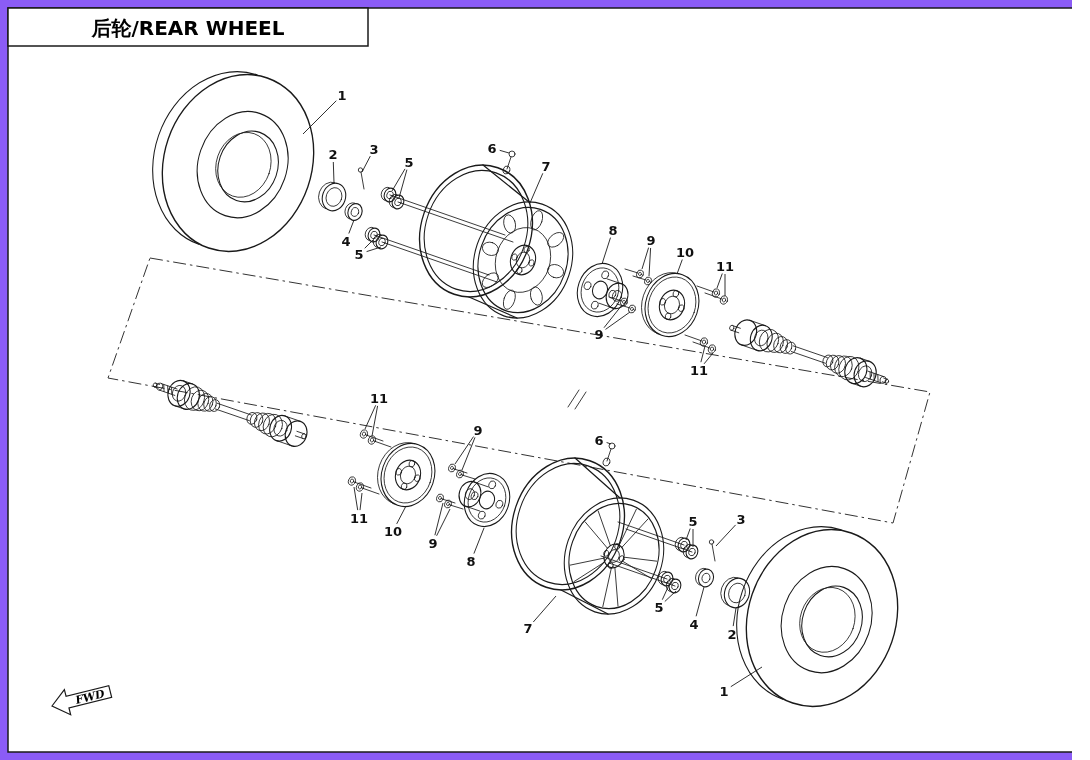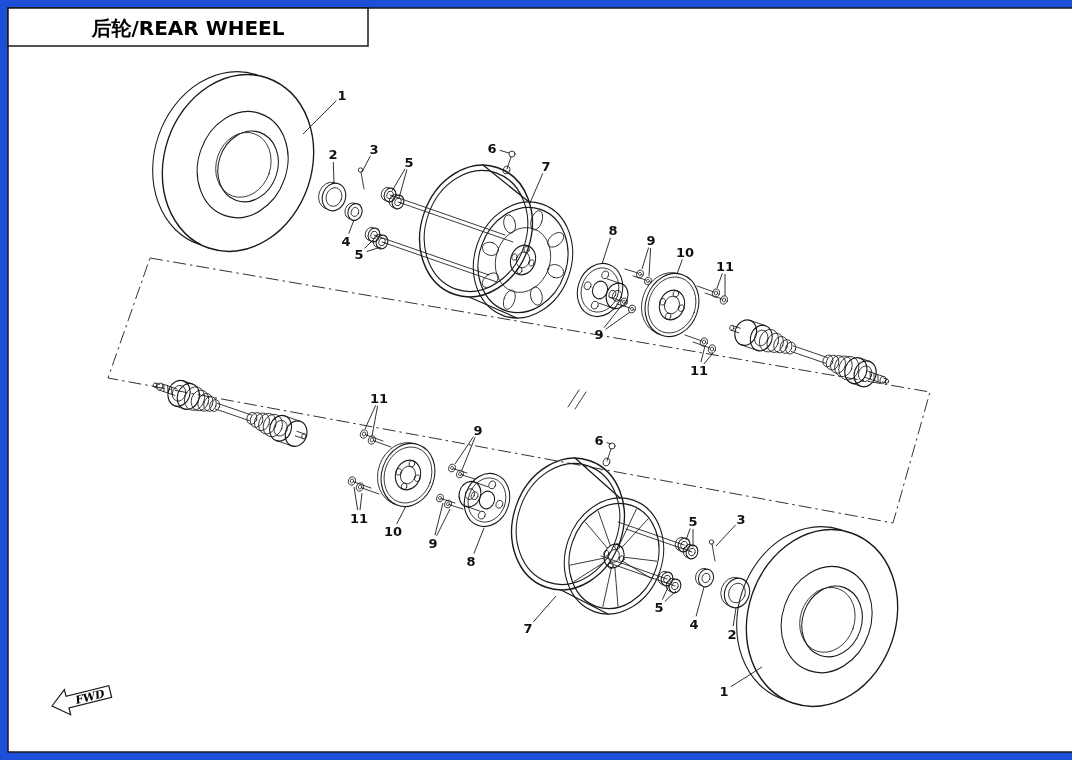--- a/index.html
+++ b/index.html
@@ -1,16 +1,16 @@
 <!DOCTYPE html>
 <html style="--ink: #1a1a1a;"><head>
 <meta charset="utf-8">
 <style>
   html,body{margin:0;padding:0;background:#fff;}
-  .page{width:1072px;height:760px;position:relative;background:#1d4ed8;overflow:hidden;
+  .page{width:1072px;height:760px;position:relative;background:#8b5cf6;overflow:hidden;
         font-family:"DejaVu Sans", sans-serif;}
   svg{display:block;}
   .ln{fill:none;stroke:var(--ink,#1a1a1a);stroke-width:1.25;stroke-linecap:round;stroke-linejoin:round;}
   .ln2{stroke-width:1.6;}
   .thin{stroke-width:0.85;}
   .leader{stroke:var(--ink,#1a1a1a);stroke-width:0.9;fill:none;}
   .callout-label{font:bold 13px "DejaVu Sans",sans-serif;fill:#111;text-anchor:middle;dominant-baseline:central;}
   .cl{fill:none;stroke:#333;stroke-width:1;stroke-dasharray:13 4 2.5 4;}
   .title-text{font:bold 20px "DejaVu Sans",sans-serif;fill:#000;text-anchor:middle;dominant-baseline:central;}
   .fwd-text{font:italic bold 11px "DejaVu Serif",serif;fill:#000;text-anchor:middle;}

